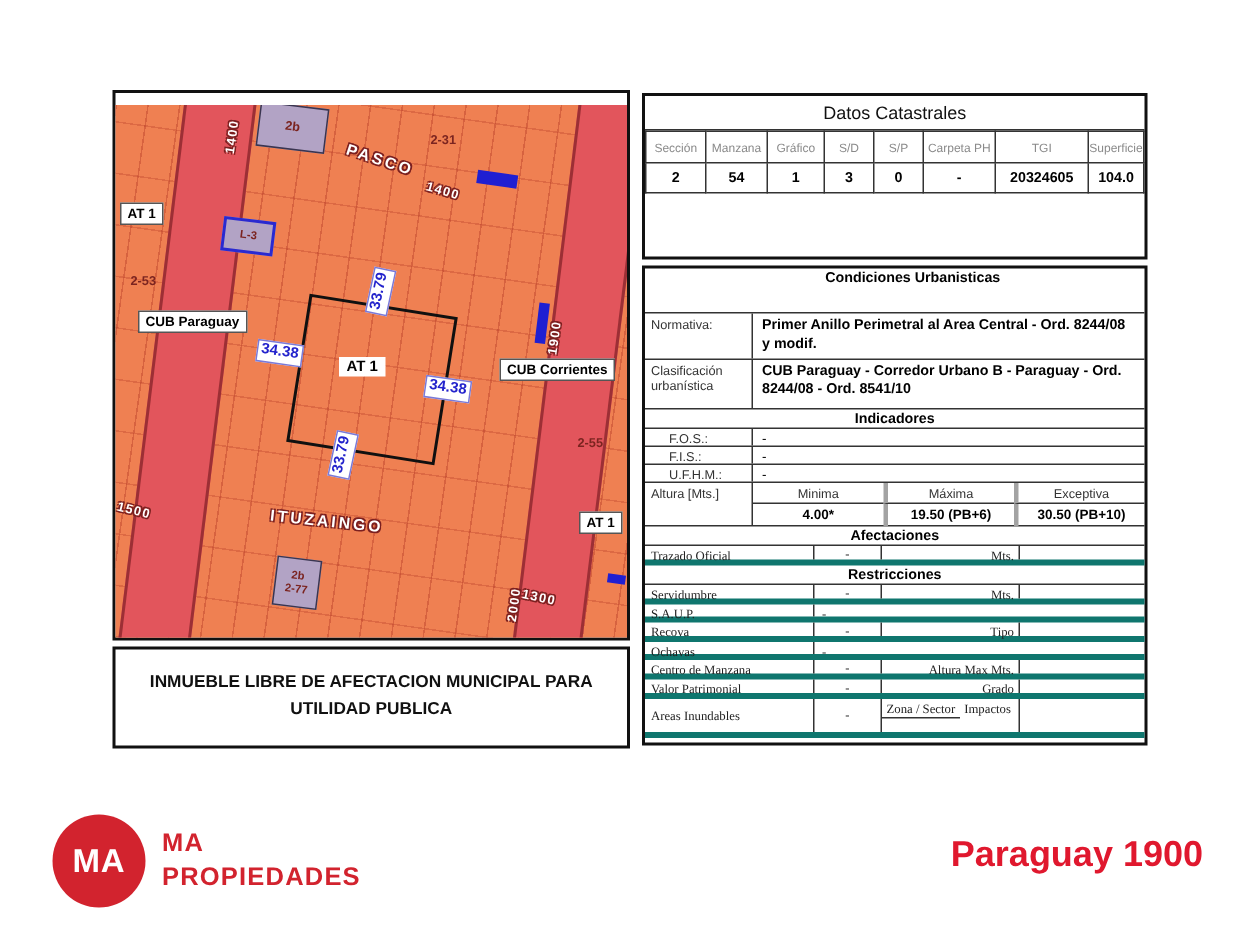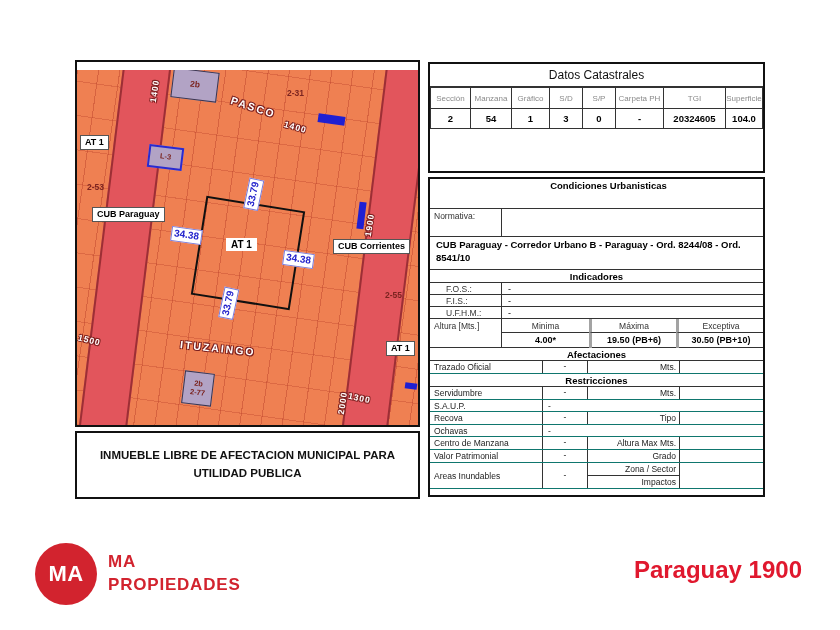--- a/index.html
+++ b/index.html
@@ -65,30 +65,30 @@
   .ind-row { height:12px; }
   .ind-row .lab { padding:1px 16px; font-size:8.5px; }
   .ind-val { font-size:9px; padding:1px 6px; color:#000; }
   .alt-row { height:29px; }
   .alt-grid { flex:1; display:grid; grid-template-columns:1fr 1fr 1fr; grid-template-rows:14px 15px; }
   .alt-grid > div { text-align:center; overflow:hidden; }
   .alt-h { font-size:8.5px; color:#333; line-height:14px; border-bottom:1px solid #333; }
   .alt-v { font-size:9px; font-weight:bold; line-height:15px; }
   .bl { border-left:3px solid #a3a3a3; }
 
-  .u-row { display:flex; height:13px; border-bottom:1px solid #0f766e; font-size:8.5px; color:#222; }
+  .u-row { display:flex; height:13px; border-bottom:4px solid #0f766e; font-size:8.5px; color:#222;font-family:Liberation Serif, serif; }
   .u-label { width:113px; flex:0 0 113px; padding:1px 4px; border-right:1px solid #333; }
   .u-dash  { width:45px; flex:0 0 45px; text-align:center; border-right:1px solid #333; line-height:11px; }
   .u-unit  { width:92px; flex:0 0 92px; text-align:right; padding:1px 3px; border-right:1px solid #333; }
   .u-blank { flex:1; }
   .u-rest  { flex:1; padding:1px 5px; }
   .u-tall  { height:26px; }
   .u-tall .u-label, .u-tall .u-dash { display:flex; align-items:center; }
   .u-tall .u-dash { justify-content:center; }
-  .u-units-col { width:92px; flex:0 0 92px; border-right:1px solid #333; display:flex; flex-direction:column; }
+  .u-units-col { width:92px; flex:0 0 92px; border-right:1px solid #333; display:flex; flex-direction:row; }
   .u-units-col > div { height:13px; text-align:right; padding:1px 3px; }
   .u-units-col > div:first-child { border-bottom:1px solid #333; }
 
   
   .logo-circle { position:absolute; left:35px; top:543px; width:62px; height:62px; border-radius:50%;
     background:#d2232e; color:#fff; display:flex; align-items:center; justify-content:center;
     font-weight:bold; font-size:22px; letter-spacing:.5px; }
   .brand { position:absolute; left:108px; top:551px; color:#d2232e; font-weight:bold; font-size:17px;
     letter-spacing:.8px; line-height:1.35; }
   .address { position:absolute; right:38px; top:556px; color:#e0182e; font-weight:bold; font-size:24px; }
@@ -188,22 +188,24 @@
       </tr>
     </tbody>
       </table>
   </div>
 
   <div class="panel panel-b">
     <div class="b-title" style="height:30px; line-height:14px;padding-left:24px;">Condiciones Urbanisticas</div>
 
     <div class="b-row row-norm">
       <div class="lab lab-w">Normativa:</div>
+      <div class="val-b">Primer Anillo Perimetral al Area Central - Ord. 8244/08 y modif.</div>
     </div>
     <div class="b-row row-clas">
+      <div class="lab lab-w">Clasificación urbanística</div>
       <div class="val-b">CUB Paraguay - Corredor Urbano B - Paraguay - Ord. 8244/08 - Ord. 8541/10</div>
     </div>
 
     <div class="b-title">Indicadores</div>
     <div class="b-row ind-row">
       <div class="lab lab-w">F.O.S.:</div>
       <div class="ind-val">-</div>
     </div>
     <div class="b-row ind-row">
       <div class="lab lab-w">F.I.S.:</div>

